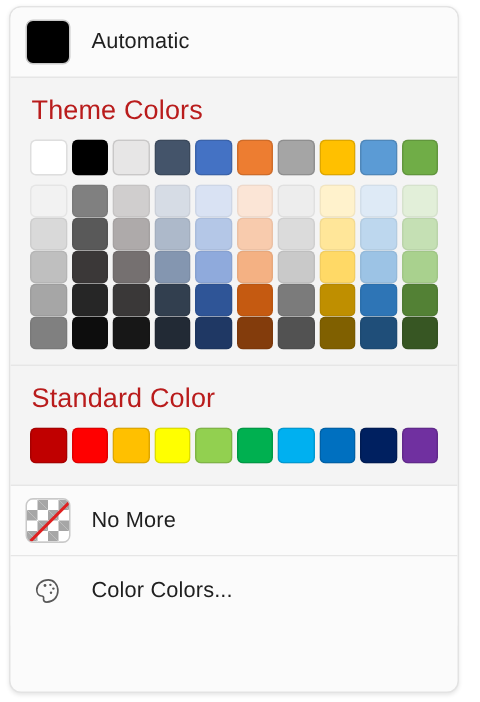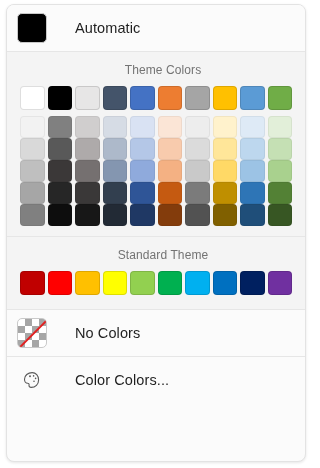--- a/index.html
+++ b/index.html
@@ -34,21 +34,21 @@
     align-items: center;
     height: 46px;
     padding: 0 0 0 10px;
     box-sizing: border-box;
     background: #fbfbfb;
     cursor: default;
   }
   .menu-row .label {
     font-size: 14.5px;
     color: #1f1f1f;
-    margin-left: 28px;
+    margin-left: 14px;
     letter-spacing: 0.1px;
   }
 
   .divider {
     height: 1px;
     background: #e6e6e6;
     width: 100%;
   }
 
   
@@ -64,26 +64,25 @@
 
   
   .section {
     padding: 11px 0 10px 0;
     background: #f4f4f4;
   }
   .section.standard {
     padding-bottom: 14px;
   }
   .section-title {
-    font-size: 12px;
-    color: #737373;
+    font-size: 18px;
+    color: #b91c1c;
     padding-left: 14px;
     margin-bottom: 9px;
     letter-spacing: 0.1px;
-    text-align: center;
   }
 
   
   .grid {
     padding-left: 13px;
     padding-right: 13px;
   }
   .grid-row {
     display: flex;
     gap: 3px;
@@ -241,42 +240,42 @@
             <span class="sw" style="background: rgb(31, 78, 121);"></span>
             <span class="sw" style="background: rgb(55, 86, 35);"></span>
           </div>
         </div>
     </div>
   </div>
 
   <div class="divider"></div>
 
   <div class="section standard">
-    <div class="section-title">Standard Theme</div>
+    <div class="section-title">Standard Color</div>
     <div class="standard-row" id="standard-row">
         <span class="sw" style="background: rgb(192, 0, 0);"></span>
         <span class="sw" style="background: rgb(255, 0, 0);"></span>
         <span class="sw" style="background: rgb(255, 192, 0);"></span>
         <span class="sw" style="background: rgb(255, 255, 0);"></span>
         <span class="sw" style="background: rgb(146, 208, 80);"></span>
         <span class="sw" style="background: rgb(0, 176, 80);"></span>
         <span class="sw" style="background: rgb(0, 176, 240);"></span>
         <span class="sw" style="background: rgb(0, 112, 192);"></span>
         <span class="sw" style="background: rgb(0, 32, 96);"></span>
         <span class="sw" style="background: rgb(112, 48, 160);"></span>
       </div>
   </div>
 
   <div class="divider"></div>
 
   <div class="menu-row">
     <span class="nocolor-icon">
       <span class="slash" style="background: rgb(224, 32, 32);"></span>
     </span>
-    <span class="label">No Colors</span>
+    <span class="label">No More</span>
   </div>
 
   <div class="divider"></div>
 
   <div class="menu-row">
     <span class="palette-icon">
       <svg width="24" height="24" viewBox="0 0 24 24" aria-hidden="true">
         <path d="M12.2 4.6c-4.3 0-7.7 2.9-7.7 6.6 0 2.3 1.3 4.1 3.2 4.1 0.9 0 1.4 0.5 1.4 1.3 0 0.3-0.1 0.6-0.1 0.9 0 1.1 0.9 1.9 2.2 1.9 4.2 0 7.4-3.2 7.4-7.5 0-4.3-2.8-7.3-6.4-7.3z" fill="none" stroke="#595959" stroke-width="1.1" stroke-linejoin="round"></path>
         <circle cx="10.0" cy="8.3" r="0.95" fill="#595959"></circle>
         <circle cx="13.6" cy="7.9" r="0.8" fill="#595959"></circle>

